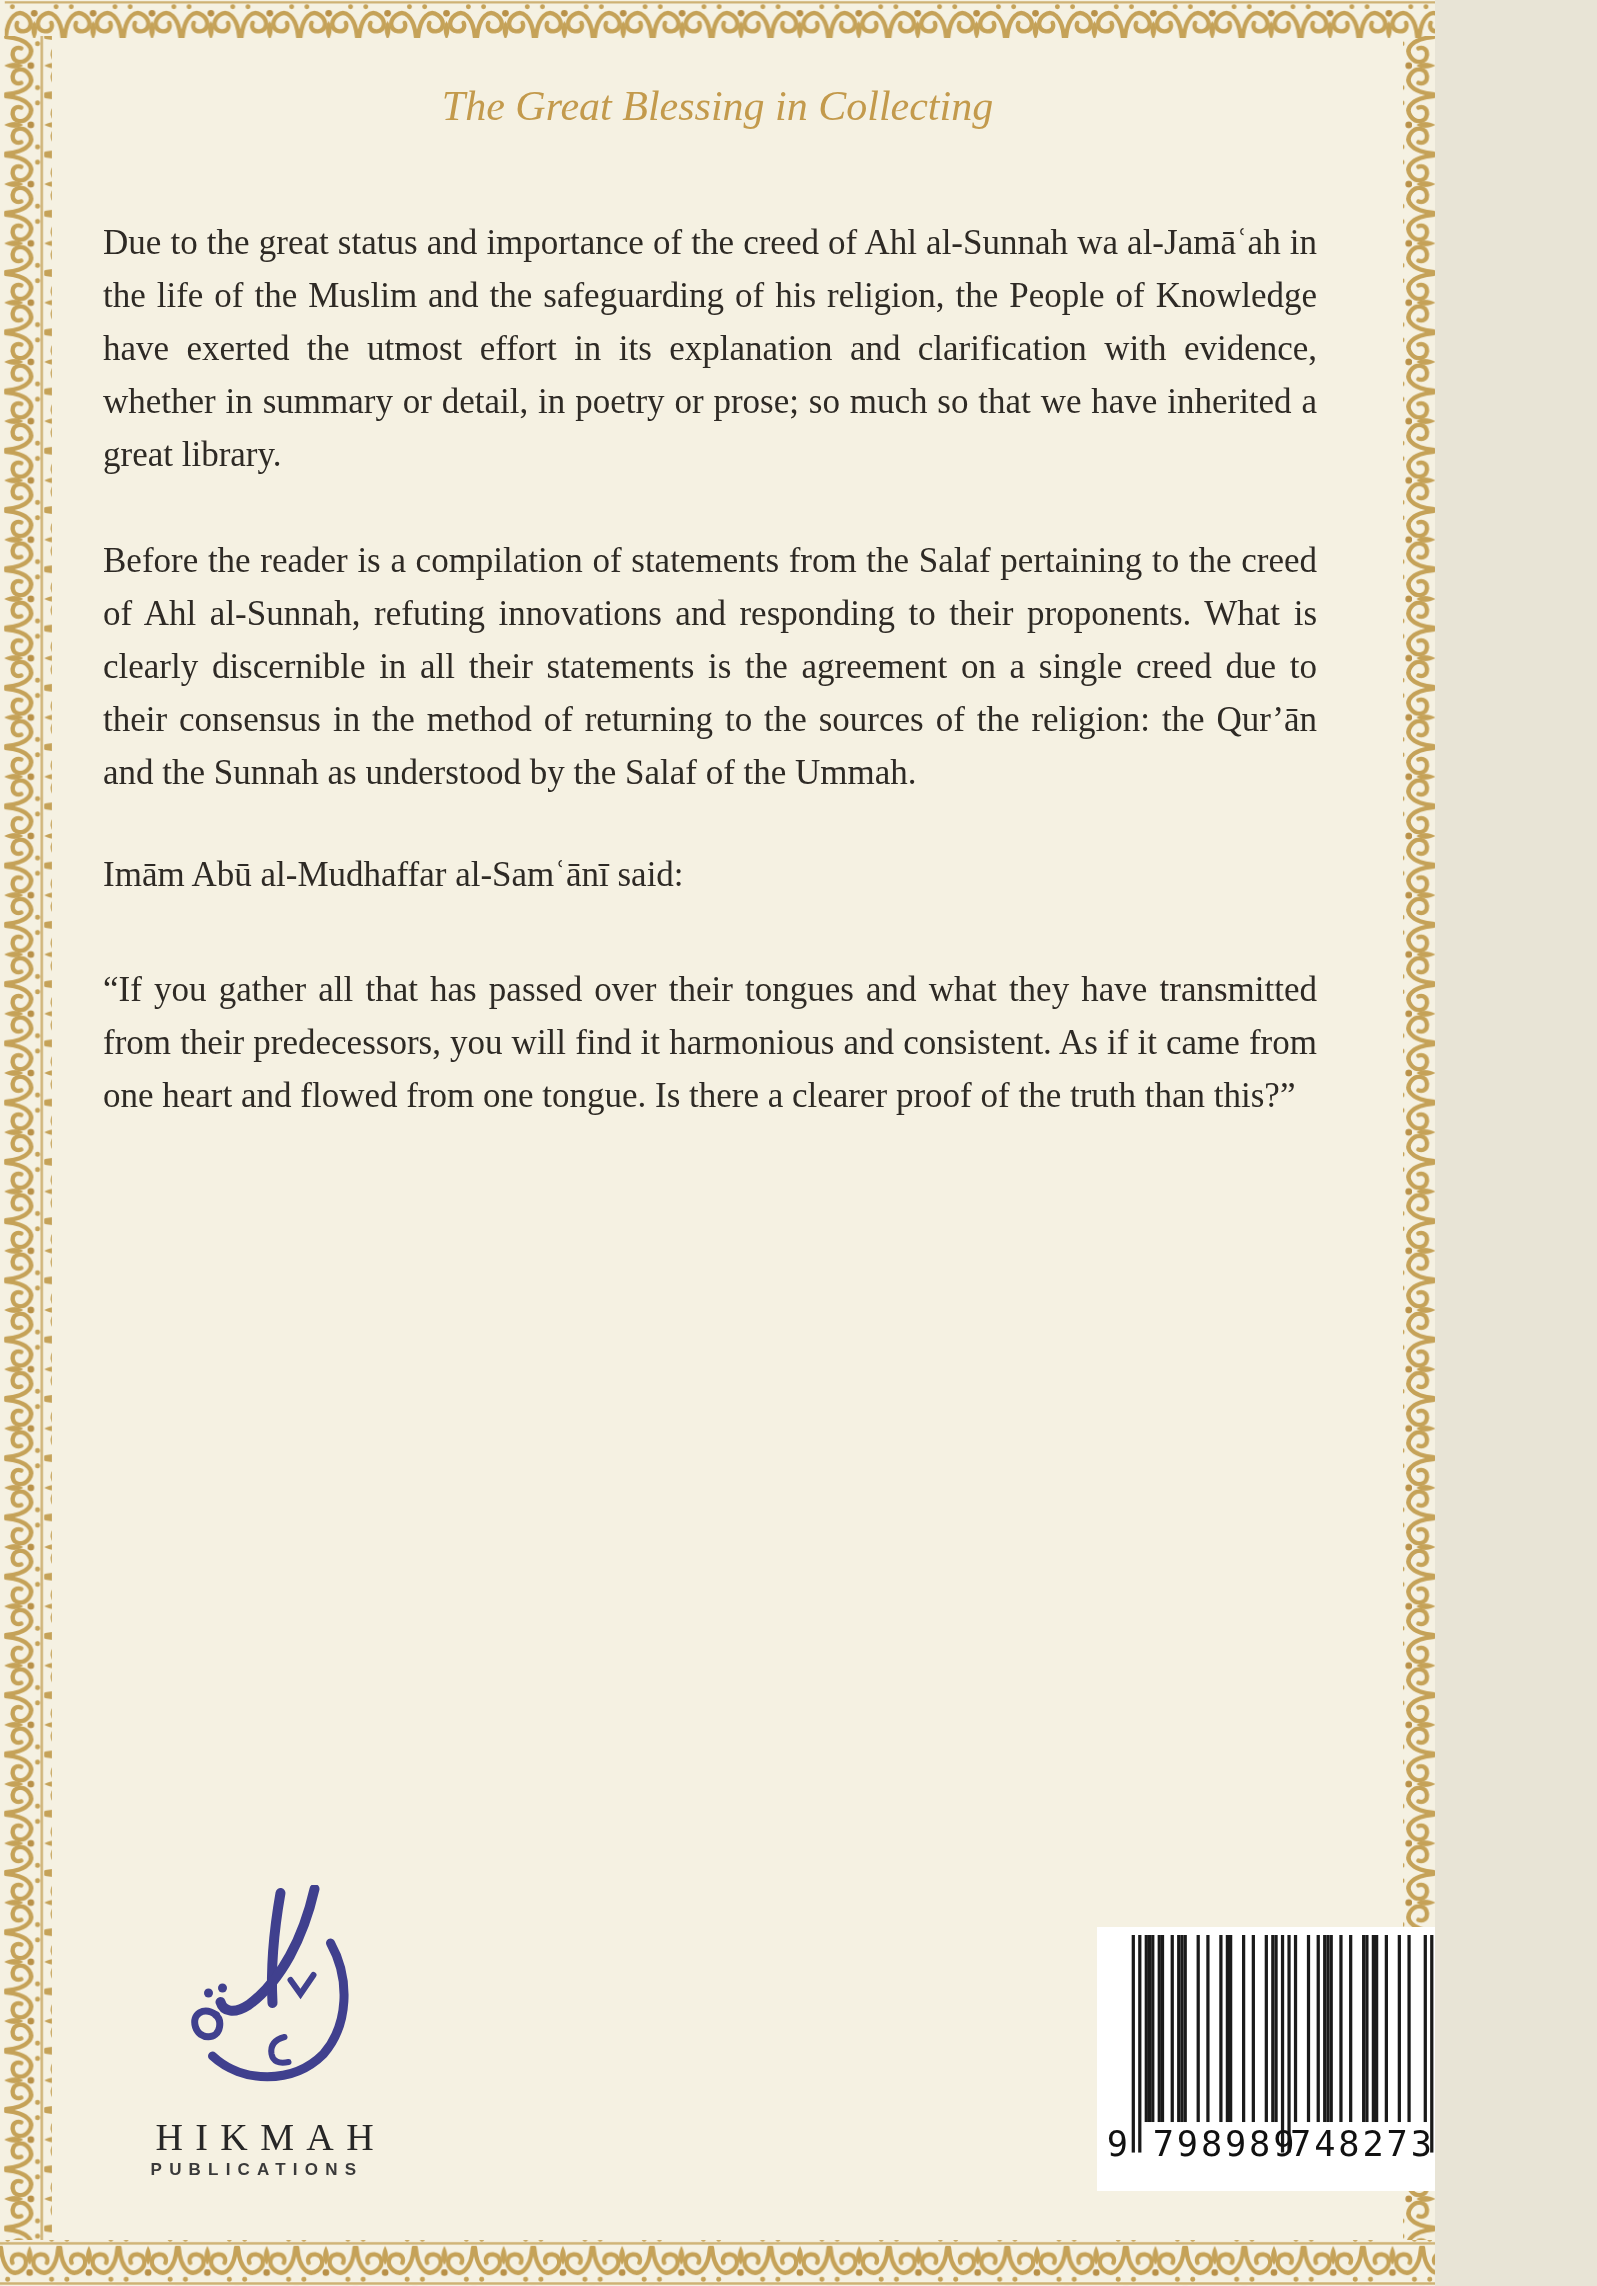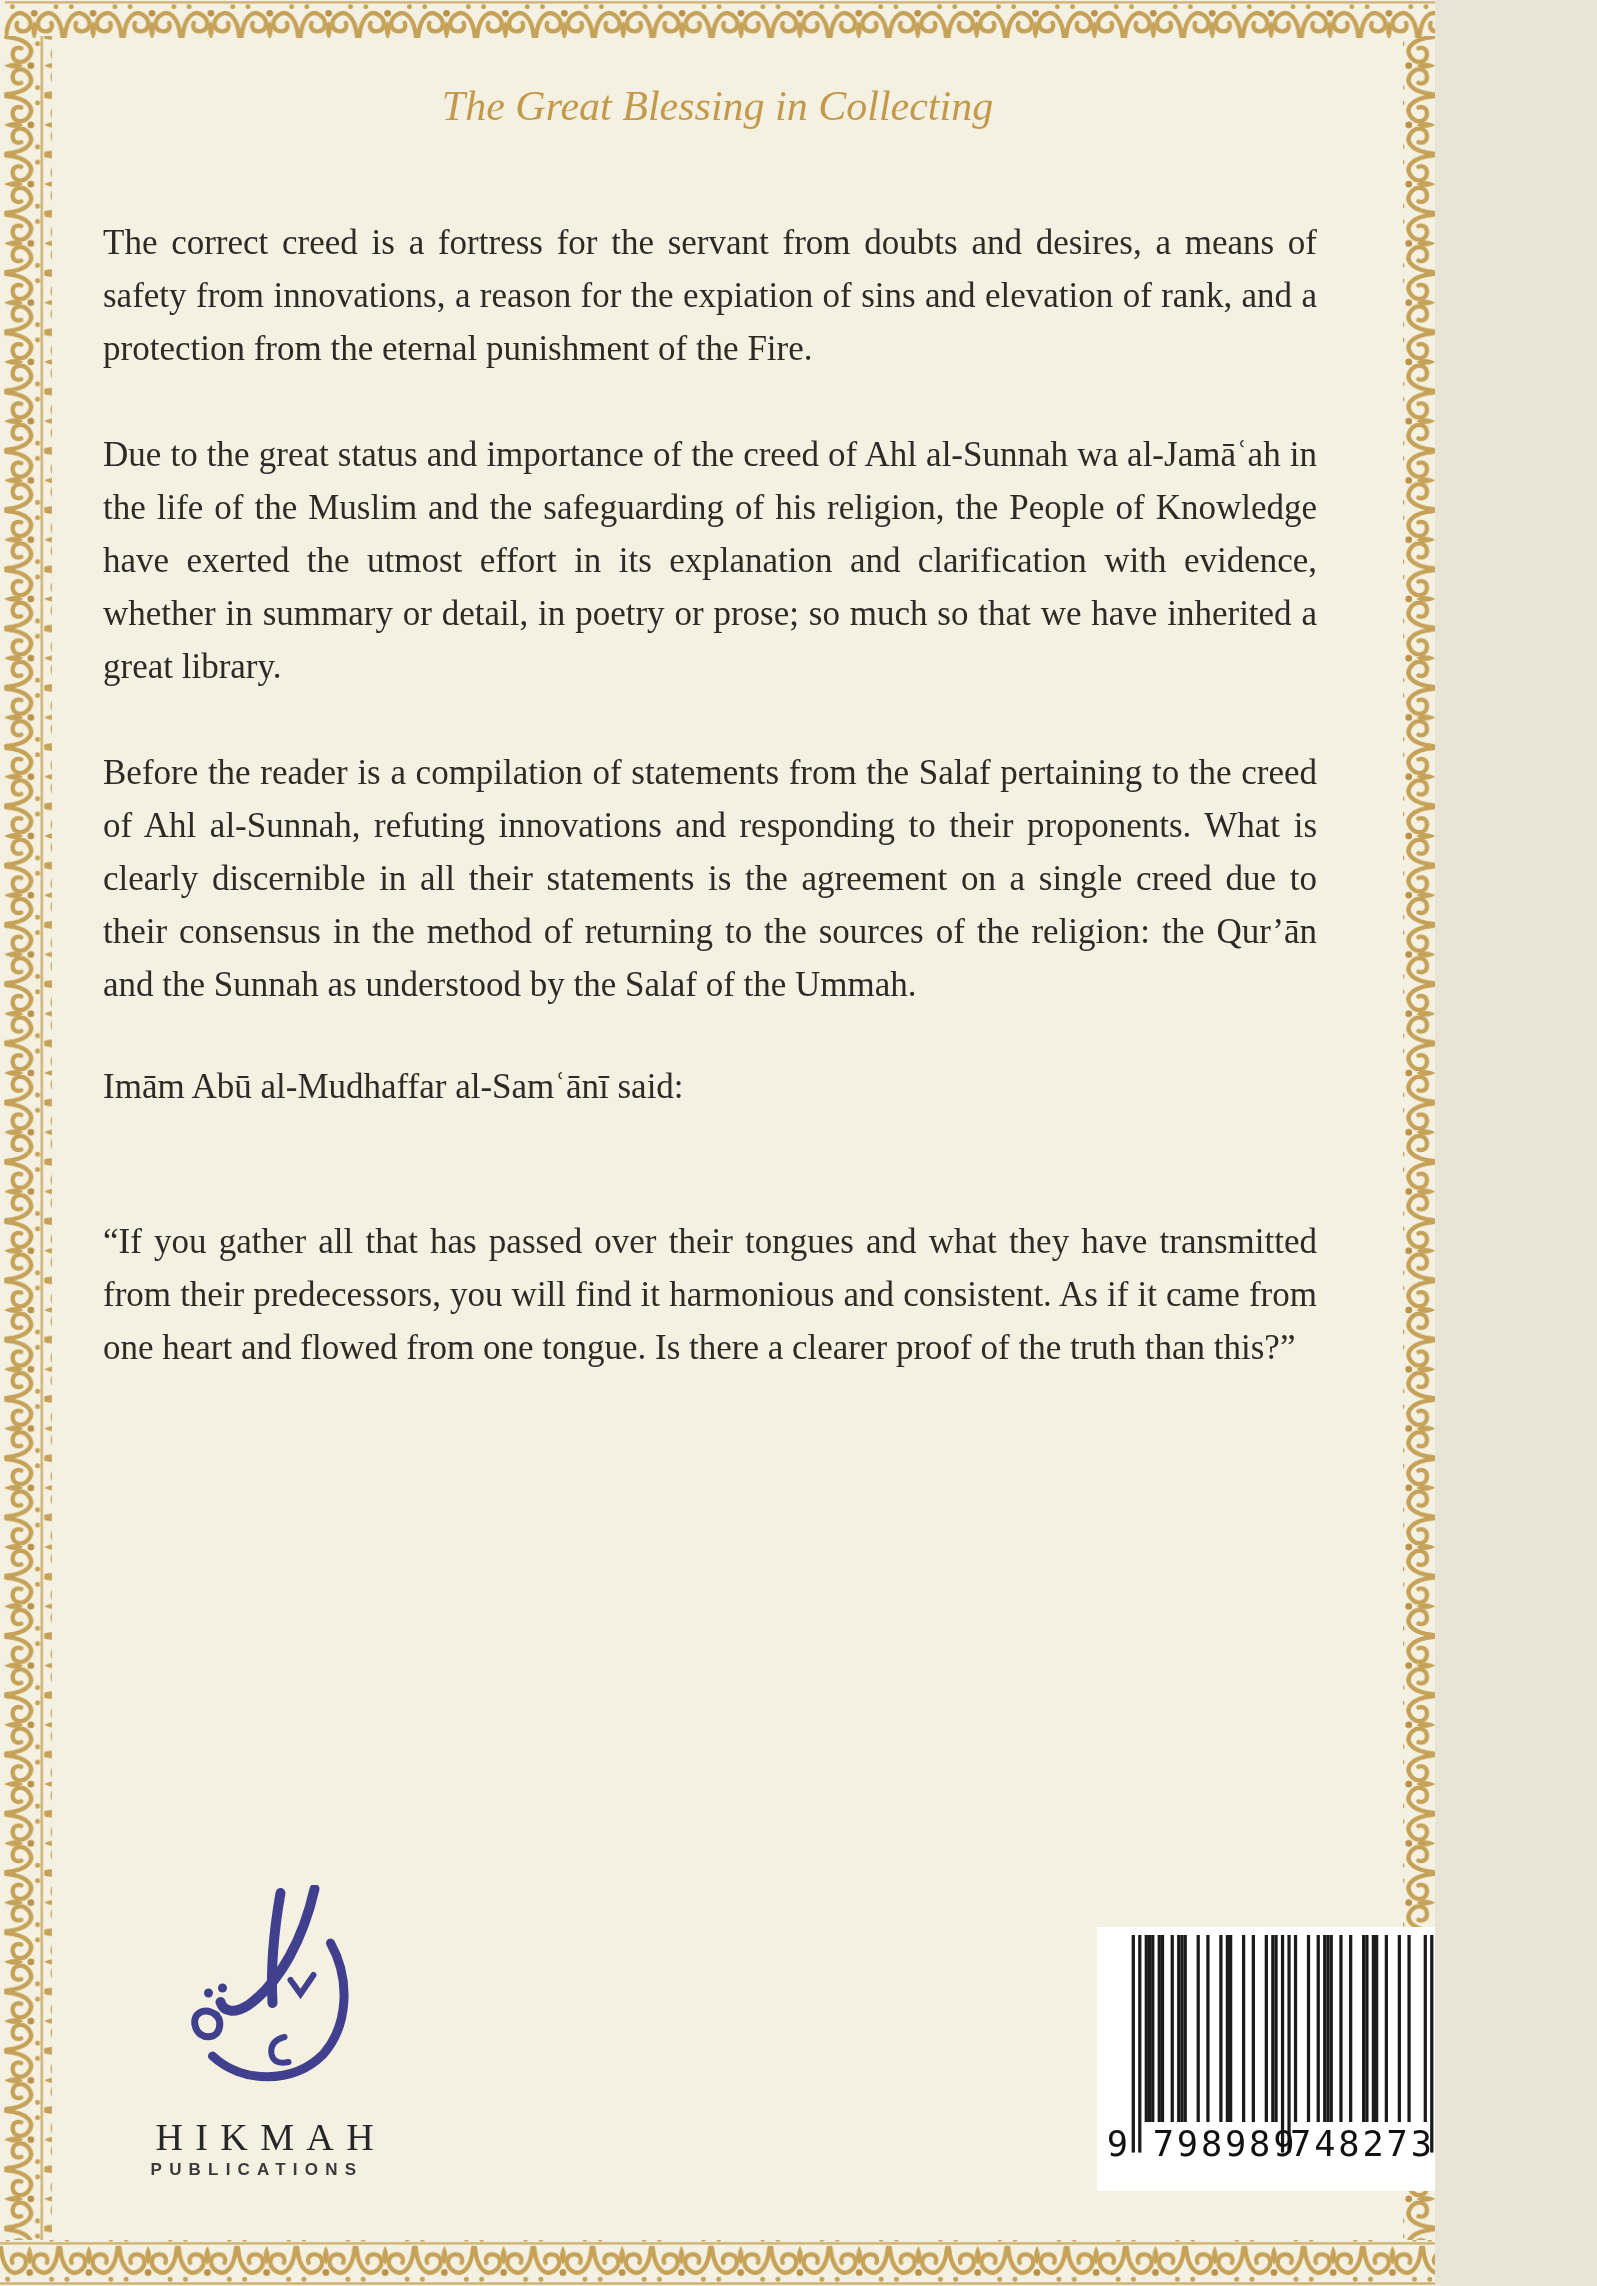--- a/index.html
+++ b/index.html
@@ -39,21 +39,21 @@
   }
   
   #body-text{
     margin:86px 118px 0 103px;
     color:#2e2a25;
     font-size:35px;line-height:53px;
     text-align:justify;
   }
   #body-text p{margin:0 0 53px 0;}
   #body-text p.gap-md{margin-bottom:49px;}
-  #body-text p.gap-lg{margin-bottom:102px;}
+  #body-text p.gap-lg{margin-bottom:62px;}
   
   #publisher{
     position:absolute;left:143px;top:1885px;width:239px;
     text-align:left;
   }
   #publisher .mark{display:block;margin:0 auto 9.6px auto;}
   #publisher-name{
     font-family:"Liberation Serif","DejaVu Serif",serif;
     font-size:38px;letter-spacing:12.4px;
     color:#272727;margin:0 0 1.9px 12.4px; 
@@ -113,21 +113,20 @@
   <svg id="border-right" class="strip" viewBox="0 0 34 2306" width="32.5" height="2204">
     <rect x="0" y="0" width="34" height="2306" fill="url(#pv)"></rect>
   </svg>
 
   <div class="content">
 
     <p id="tagline">The Great Blessing in Collecting</p>
 
 
     <div id="body-text">
-      <p>The correct creed is a fortress for the servant from doubts and desires, a means of safety from innovations, a reason for the expiation of sins and elevation of rank, and a protection from the eternal punishment of the Fire.</p>
       <p>Due to the great status and importance of the creed of Ahl al-Sunnah wa al-Jamāʿah in the life of the Muslim and the safeguarding of his religion, the People of Knowledge have exerted the utmost effort in its explanation and clarification with evidence, whether in summary or detail, in poetry or prose; so much so that we have inherited a great library.</p>
       <p class="gap-md">Before the reader is a compilation of statements from the Salaf pertaining to the creed of Ahl al-Sunnah, refuting innovations and responding to their proponents. What is clearly discernible in all their statements is the agreement on a single creed due to their consensus in the method of returning to the sources of the religion: the Qur’ān and the Sunnah as understood by the Salaf of the Ummah.</p>
       <p class="gap-lg">Imām Abū al-Mudhaffar al-Samʿānī said:</p>
       <p>“If you gather all that has passed over their tongues and what they have transmitted from their predecessors, you will find it harmonious and consistent. As if it came from one heart and flowed from one tongue. Is there a clearer proof of the truth than this?”</p>
     </div>
 
     <div id="publisher">
       <svg class="mark" width="201" height="220" viewBox="0 0 200 220">
         <g fill="none" stroke="#40408e" stroke-linecap="round">
 

